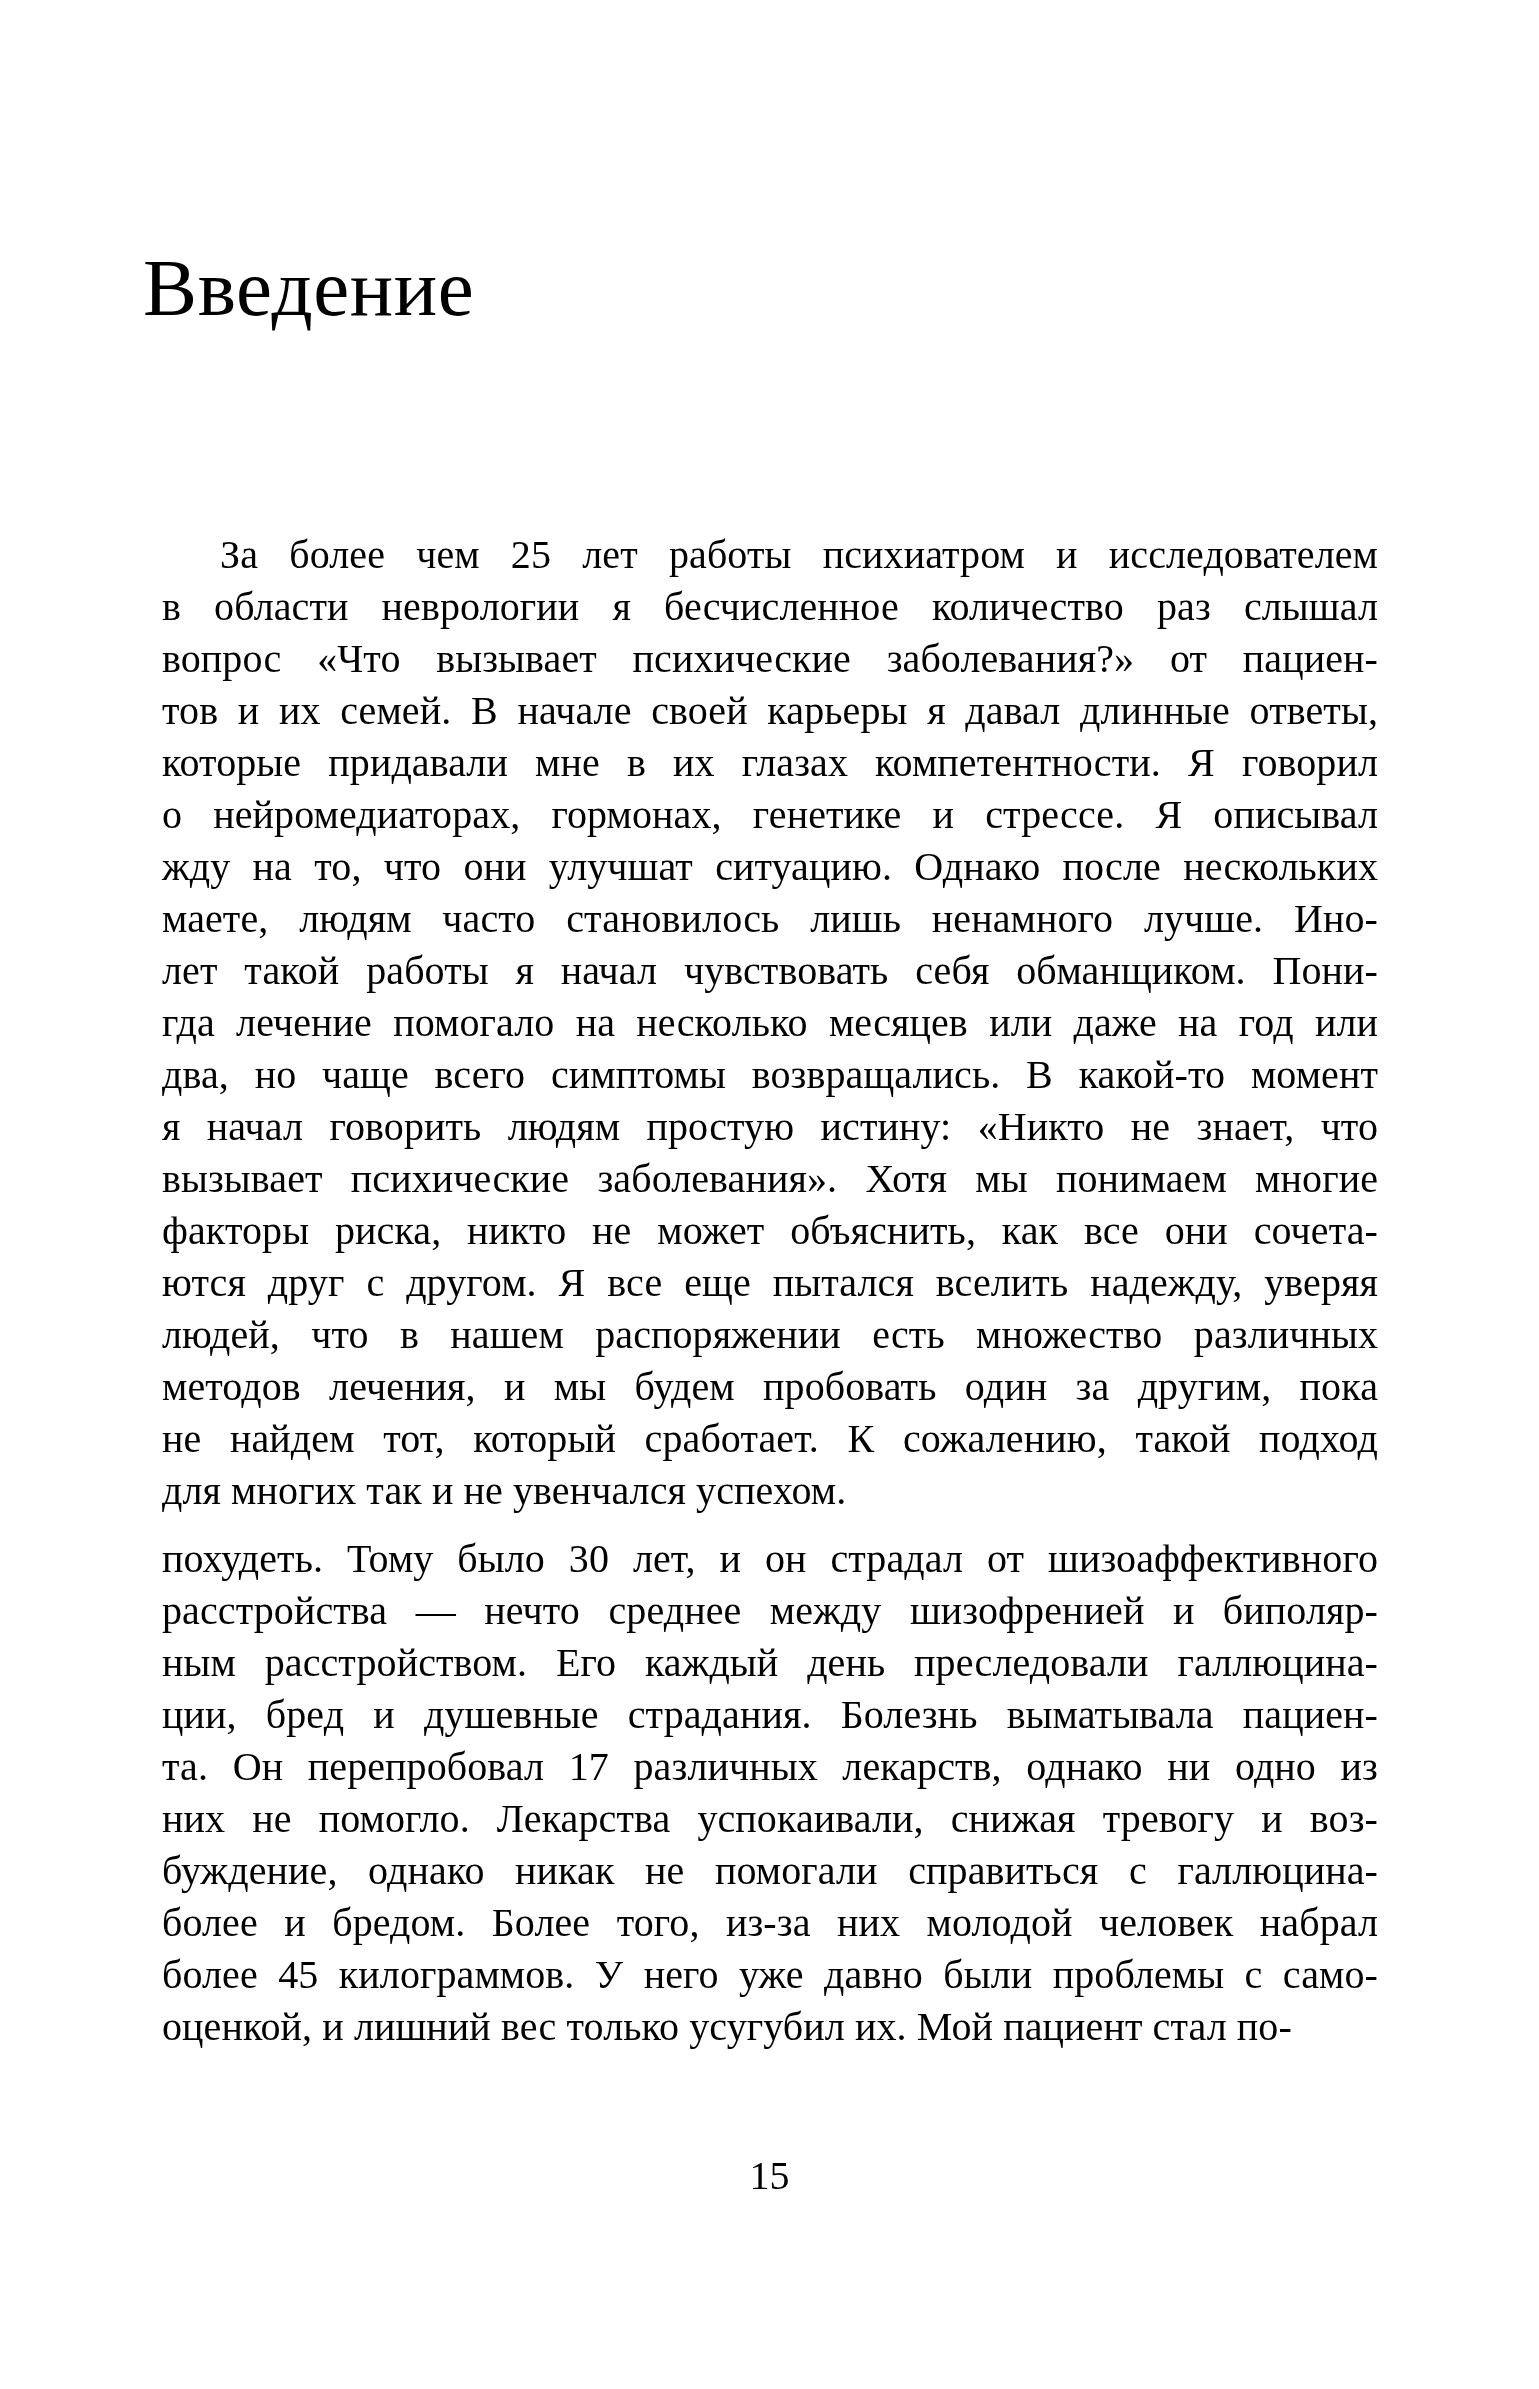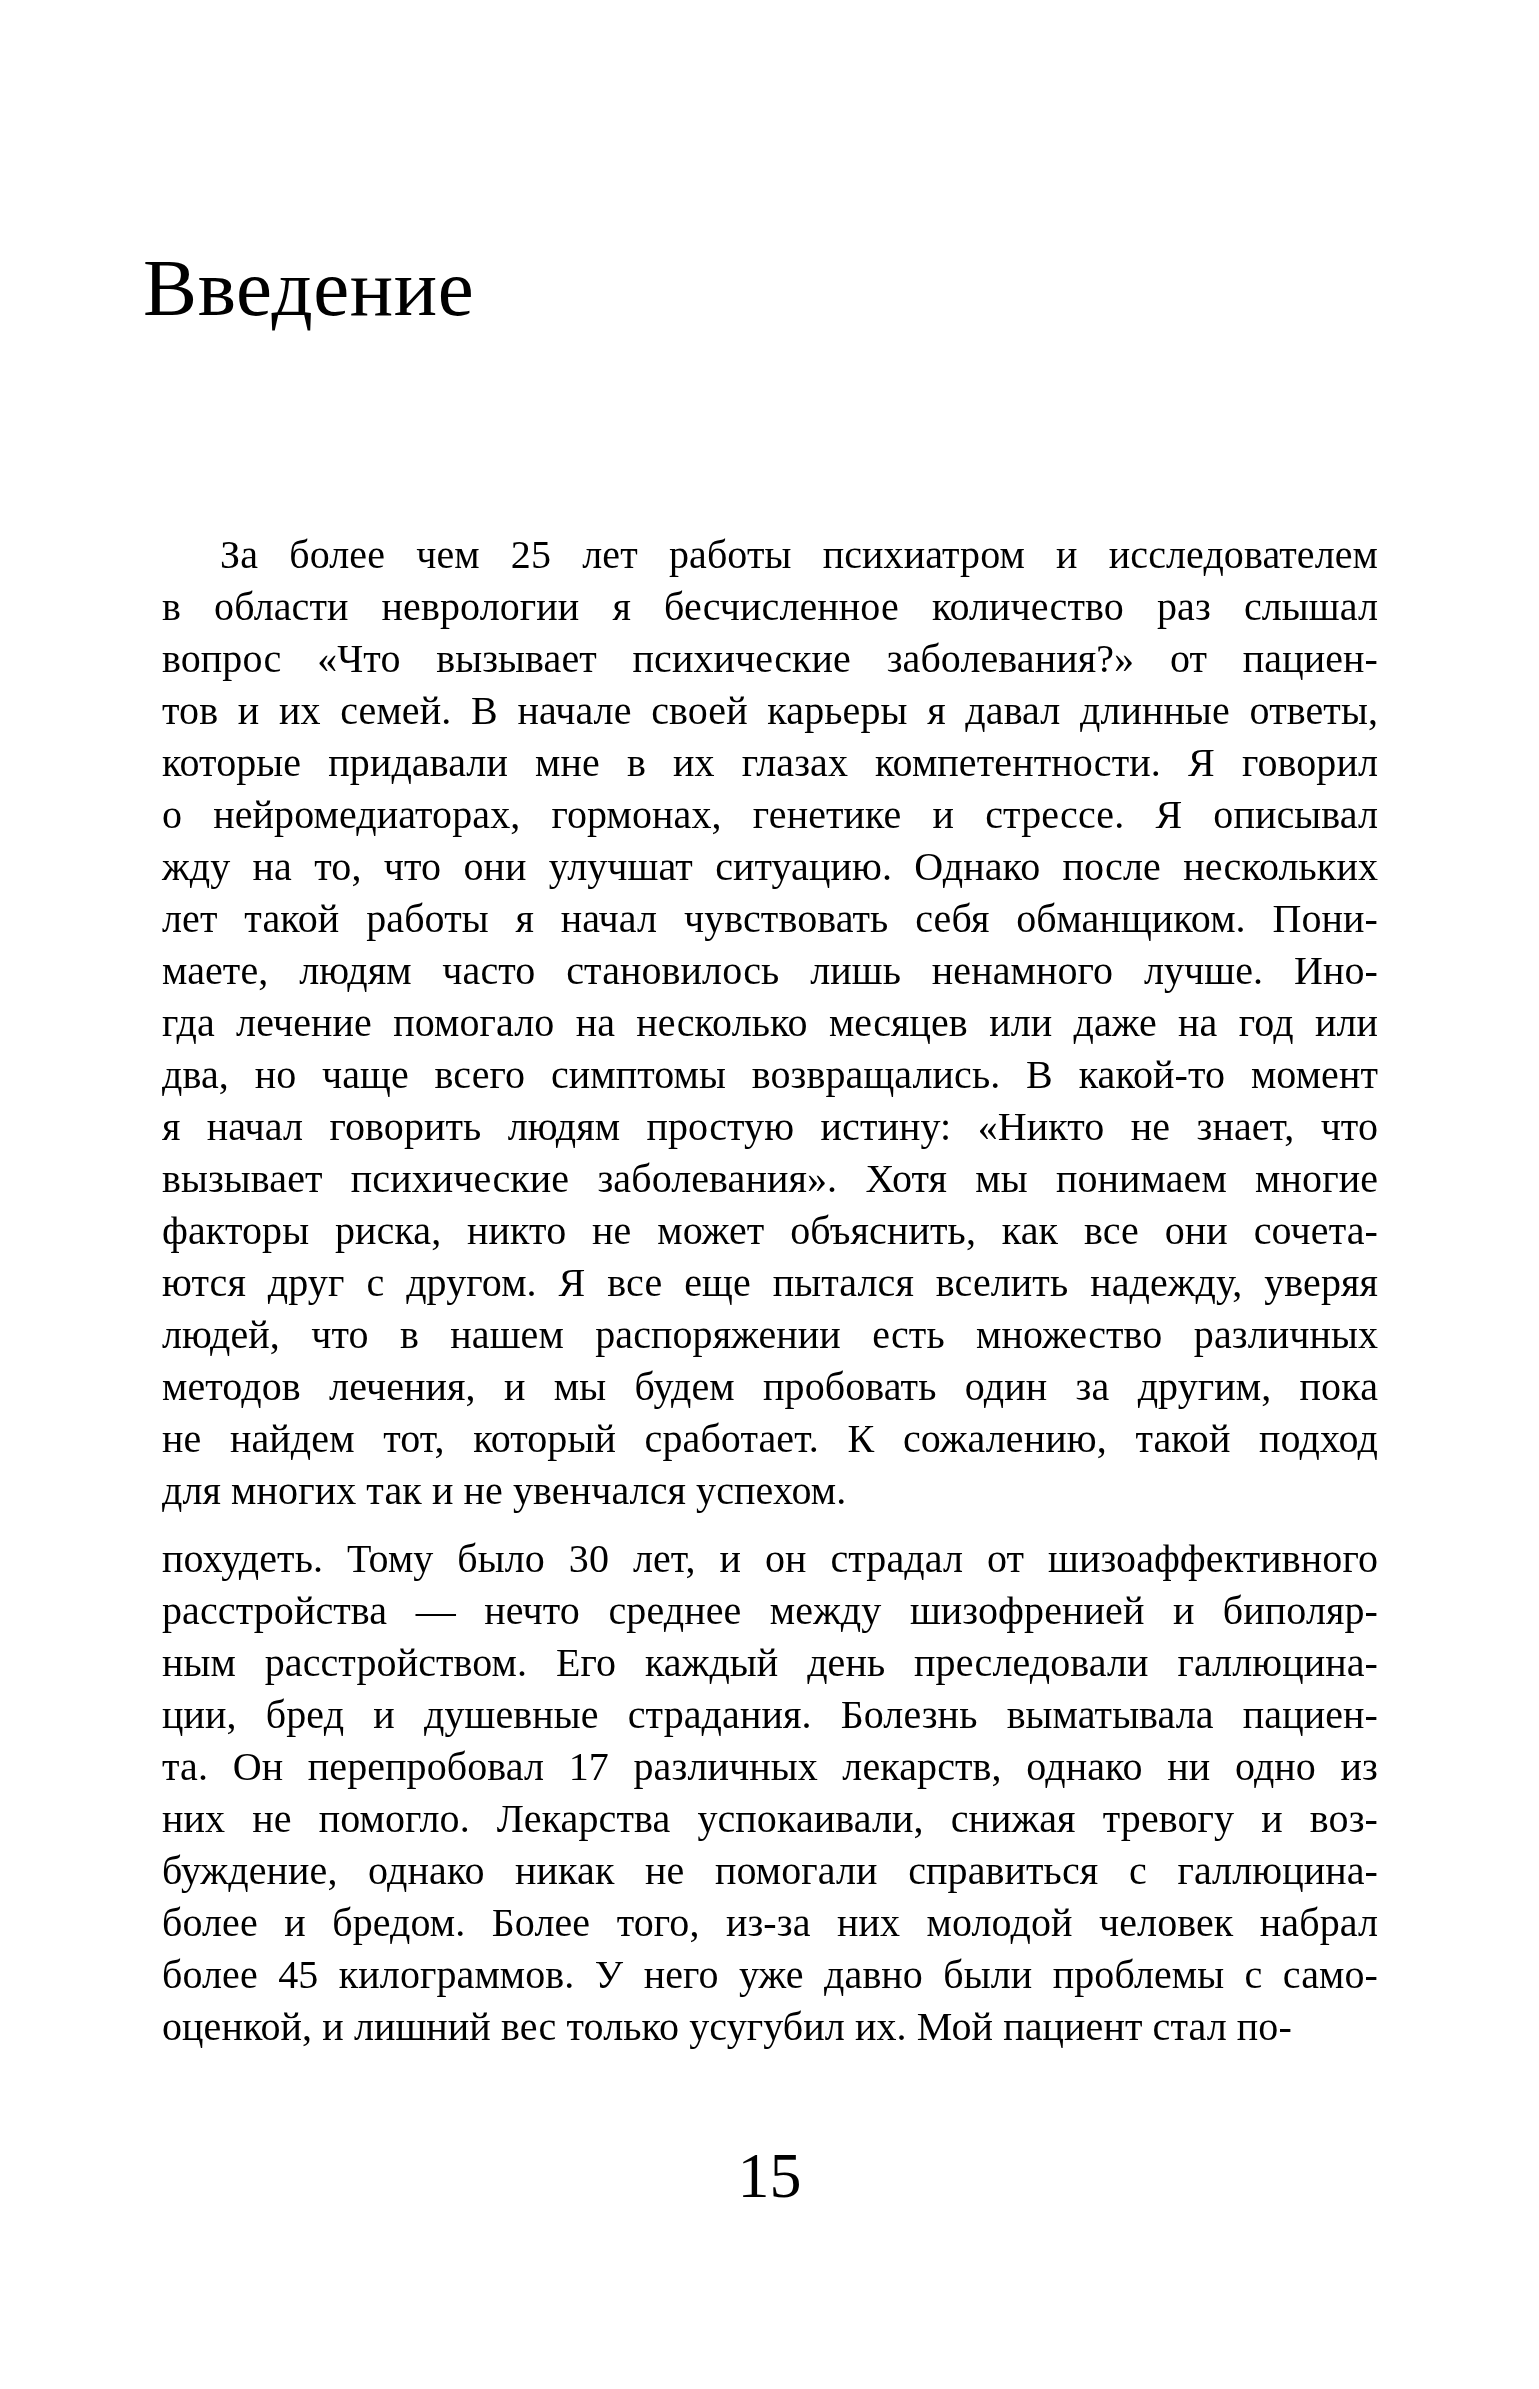--- a/index.html
+++ b/index.html
@@ -40,40 +40,40 @@
     letter-spacing: 0.1px;
   }
   .line.last { text-align-last: left; }
   .paragraph.indent .line.first { text-indent: 58px; }
   .page-number {
     position: absolute;
     top: 2144px;
     left: 0;
     width: 100%;
     text-align: center;
-    font-size: 64px;
+    font-size: 40px;
     line-height: 63px;
   }
 </style>
 </head>
 <body>
 
 <main class="page">
   <h1 class="title">Введение</h1>
   <section class="body-text" id="paragraphs">
       <div class="paragraph indent">
         <div class="line first">За более чем 25 лет работы психиатром и исследователем</div>
         <div class="line">в области неврологии я бесчисленное количество раз слышал</div>
         <div class="line">вопрос «Что вызывает психические заболевания?» от пациен-</div>
         <div class="line">тов и их семей. В начале своей карьеры я давал длинные ответы,</div>
         <div class="line">которые придавали мне в их глазах компетентности. Я говорил</div>
         <div class="line">о нейромедиаторах, гормонах, генетике и стрессе. Я описывал</div>
         <div class="line">жду на то, что они улучшат ситуацию. Однако после нескольких</div>
+        <div class="line">маете, людям часто становилось лишь ненамного лучше. Ино-</div>
         <div class="line">лет такой работы я начал чувствовать себя обманщиком. Пони-</div>
-        <div class="line">маете, людям часто становилось лишь ненамного лучше. Ино-</div>
         <div class="line">гда лечение помогало на несколько месяцев или даже на год или</div>
         <div class="line">два, но чаще всего симптомы возвращались. В какой-то момент</div>
         <div class="line">я начал говорить людям простую истину: «Никто не знает, что</div>
         <div class="line">вызывает психические заболевания». Хотя мы понимаем многие</div>
         <div class="line">факторы риска, никто не может объяснить, как все они сочета-</div>
         <div class="line">ются друг с другом. Я все еще пытался вселить надежду, уверяя</div>
         <div class="line">людей, что в нашем распоряжении есть множество различных</div>
         <div class="line">методов лечения, и мы будем пробовать один за другим, пока</div>
         <div class="line">не найдем тот, который сработает. К сожалению, такой подход</div>
         <div class="line last">для многих так и не увенчался успехом.</div>

